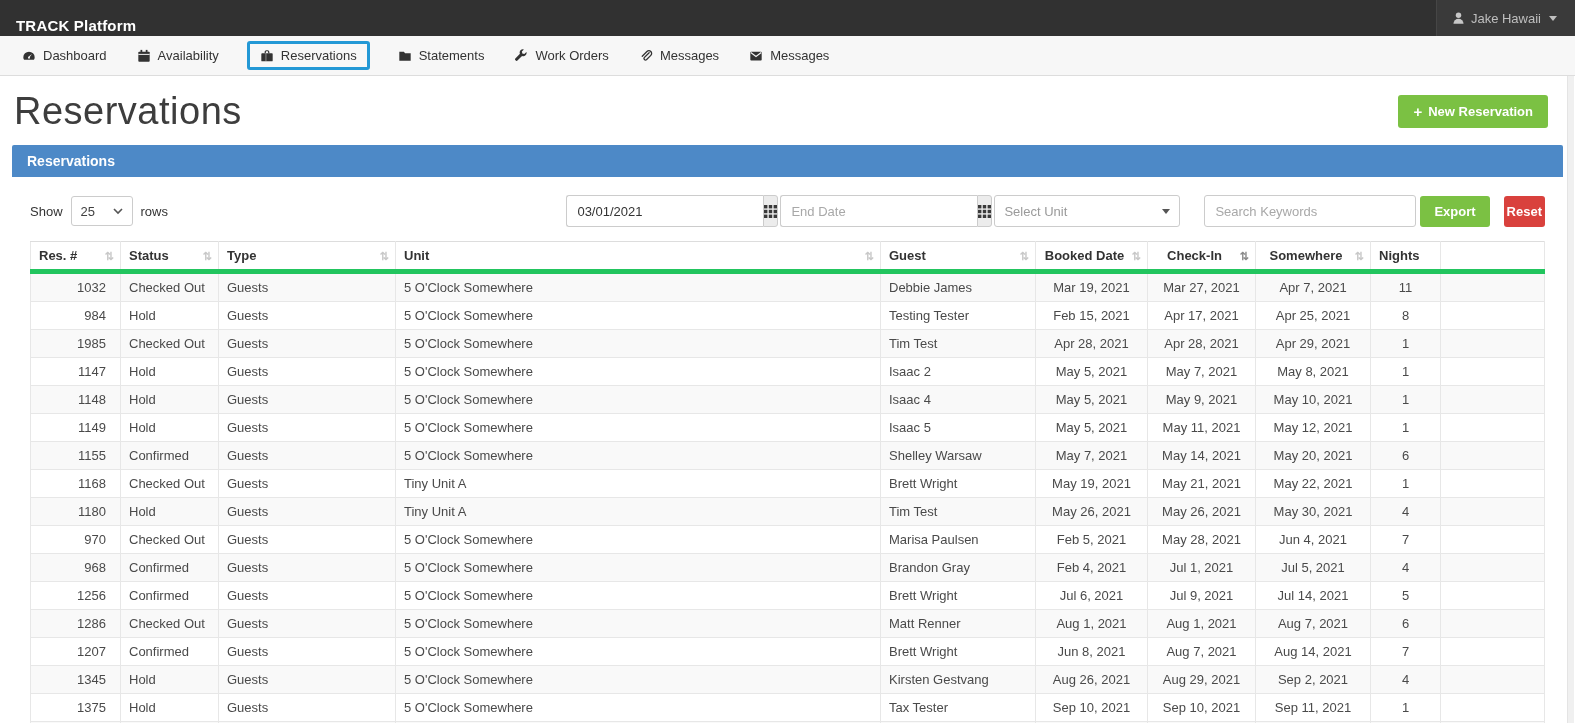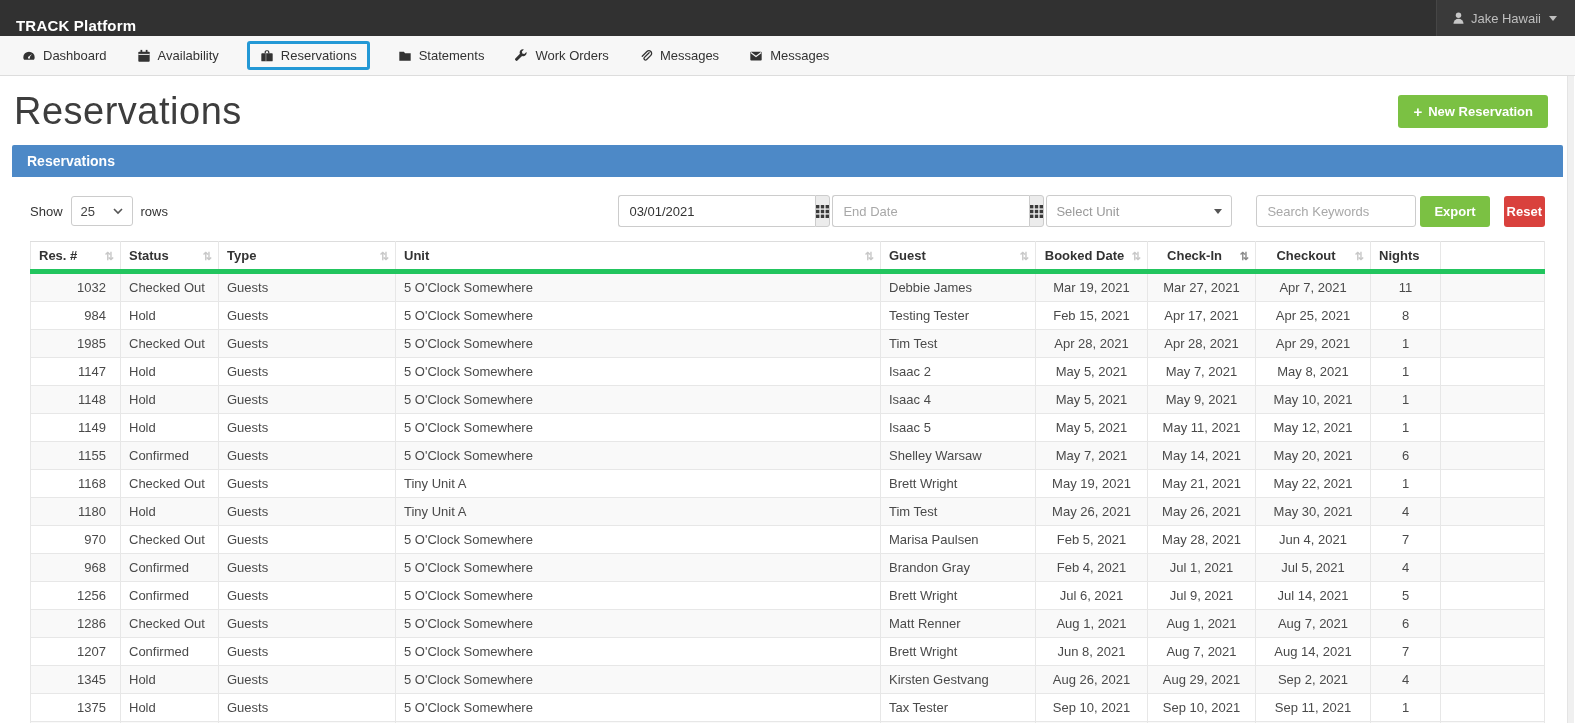--- a/index.html
+++ b/index.html
@@ -47,21 +47,21 @@
                font-size:13px; color:#404040; padding:0 9px; cursor:pointer; }
   .show-select { width:62px; margin:0 8px; }
   .inputgroup { display:flex; height:32px; }
   .inputgroup input { flex:1; border:1px solid #ccc; border-right:none; border-radius:3px 0 0 3px;
                       padding:4px 10px; font-size:13px; font-family:inherit; color:#333; outline:none; }
   .inputgroup .addon { width:38px; background:#ececec; border:1px solid #ccc; border-radius:0 3px 3px 0;
                        display:flex; align-items:center; justify-content:center; cursor:pointer; }
   .sd-group { width:196px; margin-left:auto; }
   .ed-group { width:196px; margin-left:18px; }
   .unit-select { width:186px; margin-left:18px; height:32px; color:#9a9a9a; }
-  .search-input { width:160px; height:32px; border:1px solid #ccc; border-radius:3px;
+  .search-input { width:212px; height:32px; border:1px solid #ccc; border-radius:3px;
                   margin-left:24px; padding:0 10px; font-size:13px; font-family:inherit;
                   color:#333; outline:none; }
   input::placeholder { color:#a8a8a8; }
   .btn-export { background:#7bc143; padding:8px 14px; margin-left:4px; }
   .btn-reset  { background:#d9413d; padding:8px 3px; margin-left:14px; }
 
   
   table { width:100%; border-collapse:collapse; table-layout:fixed; }
   th, td { border:1px solid #e7e7e7; font-size:13px; padding:6px 8px; overflow:hidden;
            white-space:nowrap; }
@@ -233,21 +233,21 @@
       </colgroup>
       <thead>
         <tr>
           <th><span>Res. #</span><span class="sort">⇅</span></th>
           <th><span>Status</span><span class="sort">⇅</span></th>
           <th><span>Type</span><span class="sort">⇅</span></th>
           <th><span>Unit</span><span class="sort">⇅</span></th>
           <th><span>Guest</span><span class="sort">⇅</span></th>
           <th class="c"><span>Booked Date</span><span class="sort">⇅</span></th>
           <th class="c"><span>Check-In</span><span class="sort active">⇅</span></th>
-          <th class="c"><span>Checkout</span><span class="sort">⇅</span></th>
+          <th class="c"><span>Somewhere</span><span class="sort">⇅</span></th>
           <th><span>Nights</span></th>
           <th><span></span></th>
         </tr>
       </thead>
       <tbody>
           <tr class="stripe">
             <td class="num">1032</td>
             <td class="">Checked Out</td>
             <td class="">Guests</td>
             <td class="">5 O'Clock Somewhere</td>

